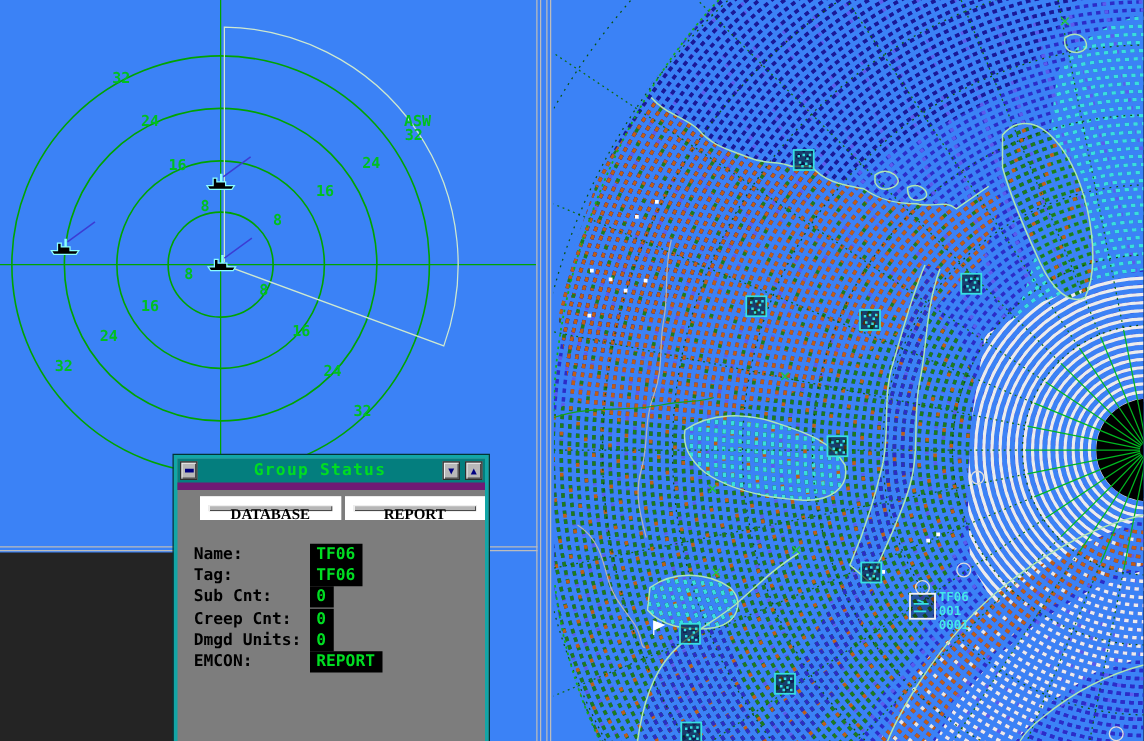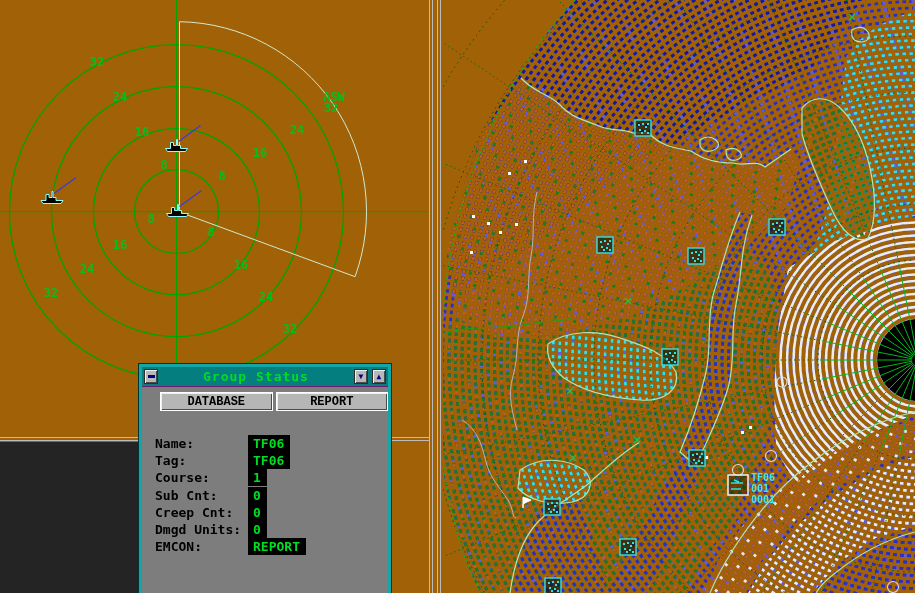--- a/index.html
+++ b/index.html
@@ -1,37 +1,37 @@
 <!DOCTYPE html>
 <html><head>
 <meta charset="utf-8">
 <style>
   html,body{margin:0;padding:0;background:#000;}
-  #screen{position:relative;width:915px;height:593px;background:#a16207;overflow:hidden;
+  #screen{position:relative;width:915px;height:593px;background:#3b82f6;overflow:hidden;
           font-family:"DejaVu Sans Mono","Liberation Mono",monospace;}
   svg{position:absolute;display:block;}
   #radar-svg{left:0;top:0;z-index:1;}
   #map-svg{left:443px;top:0;z-index:1;}
   .vline{position:absolute;top:0;width:1px;height:593px;background:#bcbcbc;z-index:2;}
   .hline{position:absolute;left:0;width:430px;height:1px;background:#bcbcbc;z-index:2;}
   #bottom-left-panel{position:absolute;left:0;top:442px;width:139px;height:151px;background:#242424;z-index:2;}
   
   #dialog{position:absolute;left:139px;top:364px;width:252px;height:236px;z-index:10;
           background:#7d7d7d;border:3px solid #12a6a6;outline:1px solid #013535;box-sizing:border-box;}
-  #titlebar{height:19px;background:#047e7e;display:flex;align-items:center;border-bottom:1px solid #701a75;}
+  #titlebar{height:19px;background:#047e7e;display:flex;align-items:center;border-bottom:6px solid #701a75;}
   .winbtn{width:14px;height:15px;margin:1px 2px;background:#b8b8b8;border:1px solid #2e2e2e;
           box-shadow:inset 1px 1px 0 #efefef, inset -1px -1px 0 #4a4a4a;
           display:flex;align-items:center;justify-content:center;padding:0;cursor:pointer;
           font-size:8px;line-height:8px;color:#000080;font-family:inherit;}
   #title-text{flex:1;text-align:center;color:#00dd22;font-weight:bold;font-size:13px;letter-spacing:1px;}
   .minus-bar{width:7px;height:3px;background:#000080;}
   #btnrow{display:flex;gap:3px;padding:5px 0 0 18px;}
-  .cmdbtn{width:123px;height:19px;background:#b6b6b6;border:1px solid #ffffff;
+  .cmdbtn{width:123px;height:19px;background:#b6b6b6;border:7px solid #ffffff;
           box-shadow:inset 1px 1px 0 #efefef, inset -1px -1px 0 #4a4a4a;
-          font-family:Liberation Mono, monospace;font-weight:bold;font-size:12px;color:#000;padding:0;cursor:pointer;}
+          font-family:Liberation Serif, serif;font-weight:bold;font-size:12px;color:#000;padding:0;cursor:pointer;}
   #fields{position:absolute;left:0;top:68px;right:0;}
   .frow{height:17.2px;display:flex;align-items:center;}
   .flabel{margin-left:13px;width:93px;color:#000;font-weight:bold;font-size:13px;white-space:pre;}
   .fvalue{display:inline-block;background:#000;color:#00dd22;font-weight:bold;font-size:13px;
           padding:1px 6px 1px 5px;white-space:pre;}
 </style>
 </head>
 <body>
 
 <div id="screen">
@@ -516,24 +516,20 @@
     <div id="fields">
       <div class="frow">
           <span class="flabel">Name:</span>
           <span class="fvalue">TF06</span>
         </div>
       <div class="frow">
           <span class="flabel">Tag:</span>
           <span class="fvalue">TF06</span>
         </div>
       <div class="frow">
-          <span class="flabel">Course:</span>
-          <span class="fvalue">1</span>
-        </div>
-      <div class="frow">
           <span class="flabel">Sub Cnt:</span>
           <span class="fvalue">0</span>
         </div>
       <div class="frow">
           <span class="flabel">Creep Cnt:</span>
           <span class="fvalue">0</span>
         </div>
       <div class="frow">
           <span class="flabel">Dmgd Units:</span>
           <span class="fvalue">0</span>

